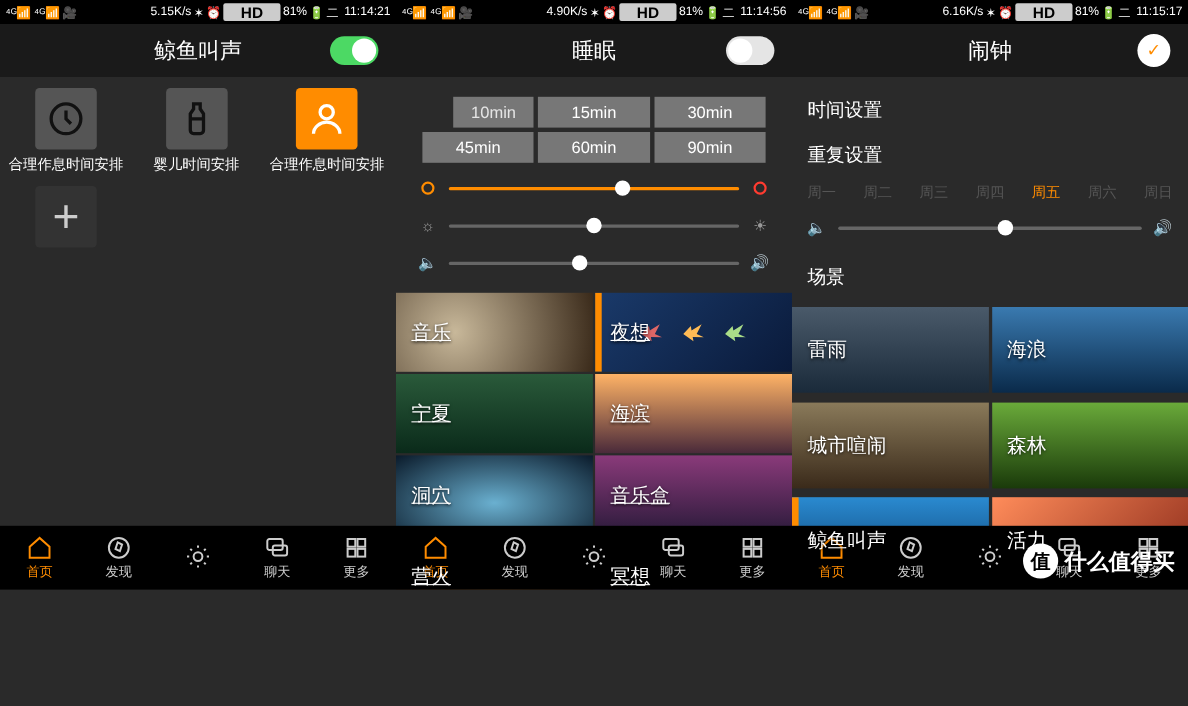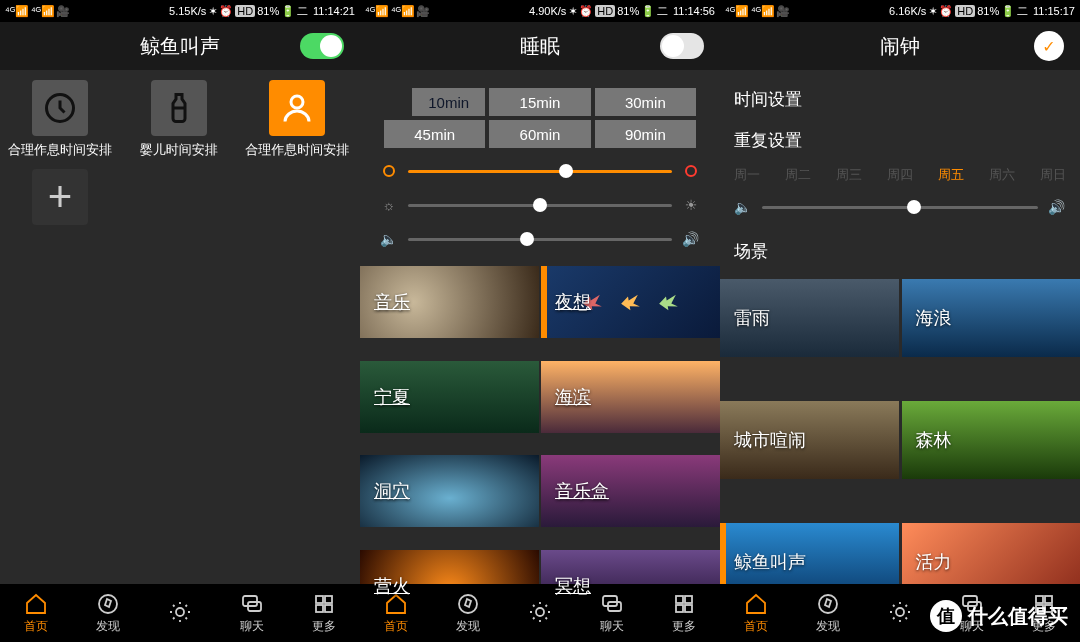--- a/index.html
+++ b/index.html
@@ -7,41 +7,41 @@
   width: 1080px;
   height: 642px;
   background: #2a2a2a;
   color: #fff;
   font-family: -apple-system, "PingFang SC", "Microsoft YaHei", sans-serif;
   overflow: hidden;
   display: flex;
 }
 .panel {
   width: 360px;
-  height: 642px;
+  height: 536px;
   display: flex;
   flex-direction: column;
   background: #2a2a2a;
   position: relative;
 }
 
 .status-bar {
   height: 22px;
   background: #000;
   display: flex;
   align-items: center;
   justify-content: space-between;
   font-size: 11px;
   padding: 0 4px;
   color: #fff;
 }
 .sb-left span, .sb-right span { margin: 0 1px; }
 .sb-right { display: flex; align-items: center; margin-left: 35px; }
 .hd-badge {
-  background: #ccc; color: #000; border-radius: 2px; padding: 0 2px; font-weight: normal; font-size: 11px;
+  background: #ccc; color: #000; border-radius: 2px; padding: 0 16px; font-weight: bold; font-size: 14px;
 }
 
 .header {
   height: 48px;
   background: #1a1a1a;
   display: flex;
   align-items: center;
   justify-content: center;
   position: relative;
 }
@@ -84,21 +84,21 @@
 .p1-label { line-height: 1.3; word-break: break-all; }
 
 .p2-body { padding: 8px 14px 0; }
 .time-grid {
   display: grid; grid-template-columns: repeat(3,1fr); gap: 4px; margin: 10px 10px;
 }
 .time-btn {
   height: 28px; background: #777; color: #fff; display: flex; align-items: center; justify-content: center;
   font-size: 15px; cursor: pointer;
 }
-.time-btn.active { color: #0f172a; margin-left: 28px; }
+.time-btn.active { color: #e5e5e5; margin-left: 28px; }
 .slider-row {
   display: flex; align-items: center; gap: 10px; margin: 8px 6px; height: 26px;
 }
 .slider-row .ic { width: 18px; height: 18px; display: flex; align-items: center; justify-content: center; }
 .slider-track {
   flex: 1; height: 3px; background: #666; position: relative; border-radius: 2px;
 }
 .slider-track.orange { background: #ff8c00; }
 .slider-thumb {
   position: absolute; width: 14px; height: 14px; background: #fff; border-radius: 50%;

